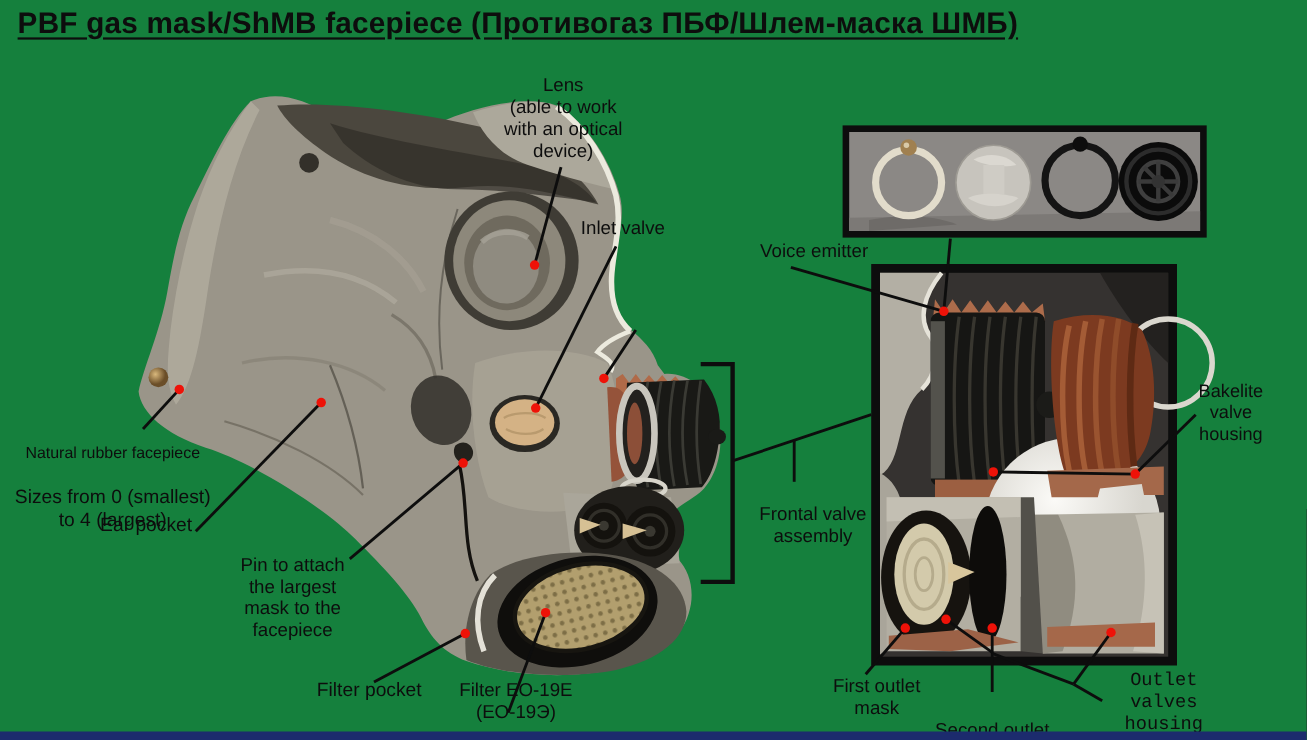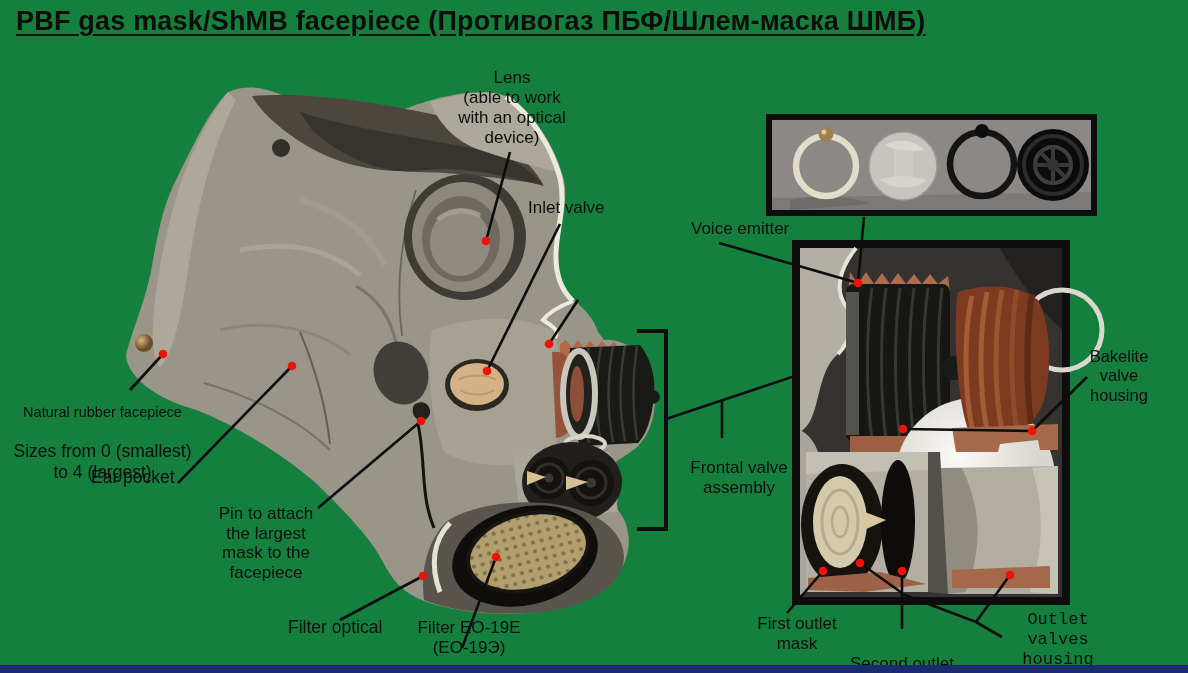--- a/index.html
+++ b/index.html
@@ -286,21 +286,21 @@
 to 4 (largest)</span>
   </div>
 
   <div class="lbl" style="left:91px;top:467px;font-size:17.5px;">Ear pocket</div>
 
   <div class="lbl center" style="left:191px;top:504px;width:150px;line-height:1.16;">Pin to attach
 the largest
 mask to the
 facepiece</div>
 
-  <div class="lbl" style="left:288px;top:617px;font-size:17.5px;">Filter optical</div>
+  <div class="lbl" style="left:288px;top:617px;font-size:17.5px;">Filter pocket</div>
 
   <div class="lbl center" style="left:414px;top:618px;width:110px;">Filter EO-19E
 (ЕО-19Э)</div>
 
   <div class="lbl center" style="left:668px;top:458px;width:112px;margin-left:15px;">Frontal valve
 assembly</div>
 
   <div class="lbl center" style="left:1080px;top:347px;width:78px;font-size:16.5px;">Bakelite
 valve
 housing</div>

